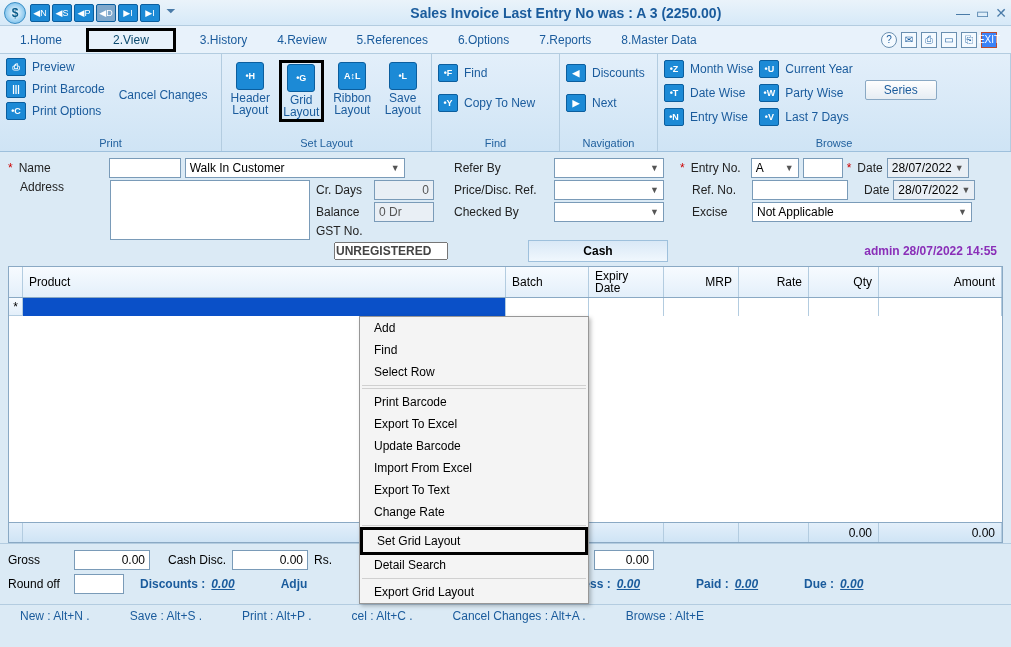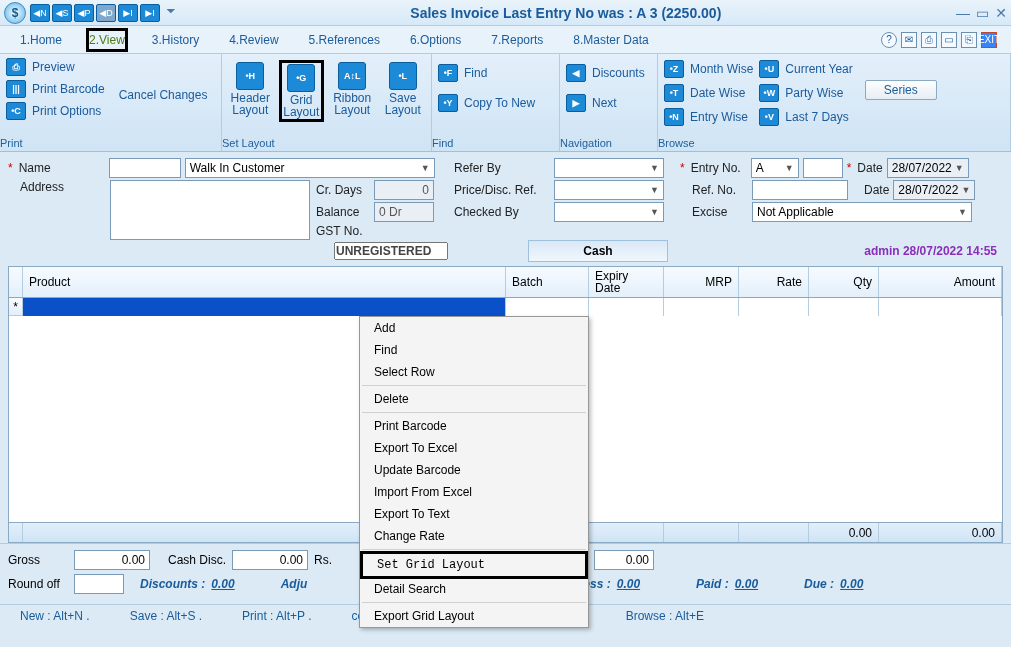--- a/index.html
+++ b/index.html
@@ -10,30 +10,30 @@
 .titlebar .app-logo { width:22px; height:22px; border-radius:11px; background:radial-gradient(#fff,#56b0e8); border:1px solid #3b8ec4; display:flex; align-items:center; justify-content:center; color:#0a5c8a; font-weight:bold;}
 .titlebar .qat { display:flex; gap:2px; margin-left:4px;}
 .titlebar .qat .qbtn { width:20px; height:18px; background:#1c8ad6; border:1px solid #0b5e9e; border-radius:2px; color:#fff; font-size:9px; display:flex; align-items:center; justify-content:center;}
 .titlebar .title-text { flex:1; text-align:center; color:#1a5b9c; font-weight:bold; font-size:14px;}
 .titlebar .winbtns { display:flex; gap:6px; color:#4a7ba8;}
 .titlebar .winbtns span { font-size:14px; }
 
 
 .menutabs { height:28px; background:#e8f2fb; display:flex; align-items:center; padding:0 14px; gap:18px; border-bottom:1px solid #b3cce0;}
 .menutabs .mtab { color:#1a5b9c; padding:4px 6px;}
-.menutabs .highlight-box { border:3px solid #000; padding:2px 0; color:#4d7c0f;}
+.menutabs .highlight-box { border:3px solid #000; padding:2px 24px; color:#0c4a6e;}
 .menutabs .right-icons { margin-left:auto; display:flex; gap:4px; align-items:center;}
 .menutabs .right-icons .ri { width:16px; height:16px; border:1px solid #6a8fb0; display:flex; align-items:center; justify-content:center; font-size:10px; color:#1a5b9c; background:#f4faff;}
 .menutabs .right-icons .ri.exit { background:#3b82f6; color:#fff; border-color:#b84a2f;}
 
 
 .ribbon { height:98px; background:linear-gradient(#e3effa,#cfe4f5); display:flex; border-bottom:1px solid #9ec0dc;}
 .ribbon .group { border-right:1px solid #b3cce0; display:flex; flex-direction:column;}
 .ribbon .group .grp-body { flex:1; display:flex; align-items:flex-start; padding:4px 6px; gap:6px;}
-.ribbon .group .grp-label { font-size:11px; color:#22619e; padding:2px 0;}
+.ribbon .group .grp-label { text-align:center; font-size:11px; color:#22619e; padding:2px 0;}
 .ribbon .vbtn { display:flex; flex-direction:column; align-items:center; width:54px; padding:2px;}
 .ribbon .vbtn .ic { width:28px; height:28px; background:#1c8ad6; border:1px solid #0b5e9e; border-radius:3px; color:#fff; font-size:9px; display:flex; align-items:center; justify-content:center; font-weight:bold;}
 .ribbon .vbtn .lb { color:#1a5b9c; text-align:center; font-size:11px; line-height:12px; margin-top:2px;}
 .ribbon .vbtn.highlight { border:3px solid #000; padding:1px;}
 .ribbon .hbtns { display:flex; flex-direction:column; gap:4px;}
 .ribbon .hbtn { display:flex; align-items:center; gap:6px;}
 .ribbon .hbtn .ic { width:20px; height:18px; background:#1c8ad6; border:1px solid #0b5e9e; border-radius:2px; color:#fff; font-size:9px; display:flex; align-items:center; justify-content:center; font-weight:bold;}
 .ribbon .hbtn .lb { color:#1a5b9c;}
 .ribbon .series-btn { background:linear-gradient(#fefefe,#e6edf3); border:1px solid #8aa9c4; padding:2px 18px; color:#1a5b9c; border-radius:2px;}
 
@@ -69,33 +69,33 @@
 .col-expiry  { width:75px; }
 .col-mrp     { width:75px; }
 .col-rate    { width:70px; }
 .col-qty     { width:70px; }
 .col-amount  { flex:1; }
 
 
 .footer { padding:6px 8px; background:#dbeaf5; border-top:1px solid #b3cce0;}
 .footer .frow { display:flex; align-items:center; gap:6px; margin-bottom:4px;}
 .footer .fbox { border:1px solid #7a9bb8; background:#fff; height:20px; padding:0 4px; text-align:right; line-height:18px;}
-.footer .lbl-ital { color:#1a5b9c; font-style:italic; font-weight:bold;}
+.footer .lbl-ital { color:#1a5b9c; font-weight:bold;}
 .footer .val-ital { color:#1a5b9c; font-style:italic; font-weight:bold; text-decoration:underline;}
 .footer .net-lbl { color:#1a5b9c; font-style:italic; font-weight:bold; font-size:18px;}
 .footer .net-val { color:#1a5b9c; font-style:italic; font-weight:bold; font-size:18px;}
 
 
 .shortcuts { display:flex; gap:40px; padding:4px 20px; color:#1a5b9c; font-size:11px; border-top:1px solid #b3cce0;}
 
 
 .ctx { position:absolute; left:359px; top:316px; width:230px; background:#f4f4f4; border:1px solid #979797; box-shadow:2px 2px 4px rgba(0,0,0,0.25);}
 .ctx .ci { padding:4px 14px; color:#000;}
 .ctx .sep { height:1px; background:#d0d0d0; margin:2px 2px;}
-.ctx .ci.hl { border:3px solid #000; margin:-1px 0;font-family:Liberation Mono, monospace;}
+.ctx .ci.hl { border:3px solid #000; margin:-1px 0;}
 </style>
 </head>
 <body>
 
 <div class="titlebar">
   <div class="app-logo">$</div>
   <div class="qat">
     <div class="qbtn">◀N</div>
     <div class="qbtn">◀S</div>
     <div class="qbtn">◀P</div>
@@ -242,21 +242,21 @@
   </div>
 </div>
 
 <div class="form-area">
   <div style="display:flex;gap:6px">
     <div style="flex:0 0 440px">
       <div class="form-row">
         <span class="req">*</span>
         <label style="width:86px">Name</label>
         <input style="width: 72px;">
-        <div class="combo" style="width:250px">
+        <div class="combo" style="width:220px">
             <span>Walk In Customer</span>
             <span class="dd">▼</span>
           </div>
       </div>
       <div class="form-row" style="align-items:flex-start">
         <span style="width:8px"></span>
         <label style="width:86px">Address</label>
         <textarea style="width: 200px; height: 60px; border: 1px solid rgb(122, 155, 184); resize: none;"></textarea>
         <div style="margin-left:2px">
           <div class="form-row">
@@ -411,21 +411,20 @@
   <span>cel : Alt+C .</span>
   <span>Cancel Changes : Alt+A .</span>
   <span>Browse : Alt+E</span>
 </div>
 
 <div class="ctx" id="ctx">
     <div class="ci">Add</div>
     <div class="ci">Find</div>
     <div class="ci">Select Row</div>
     <div class="sep"></div>
-    <div class="ci">Delete</div>
     <div class="sep"></div>
     <div class="ci">Print Barcode</div>
     <div class="ci">Export To Excel</div>
     <div class="ci">Update Barcode</div>
     <div class="ci">Import From Excel</div>
     <div class="ci">Export To Text</div>
     <div class="ci">Change Rate</div>
     <div class="sep"></div>
     <div class="ci hl">Set Grid Layout</div>
     <div class="ci">Detail Search</div>

